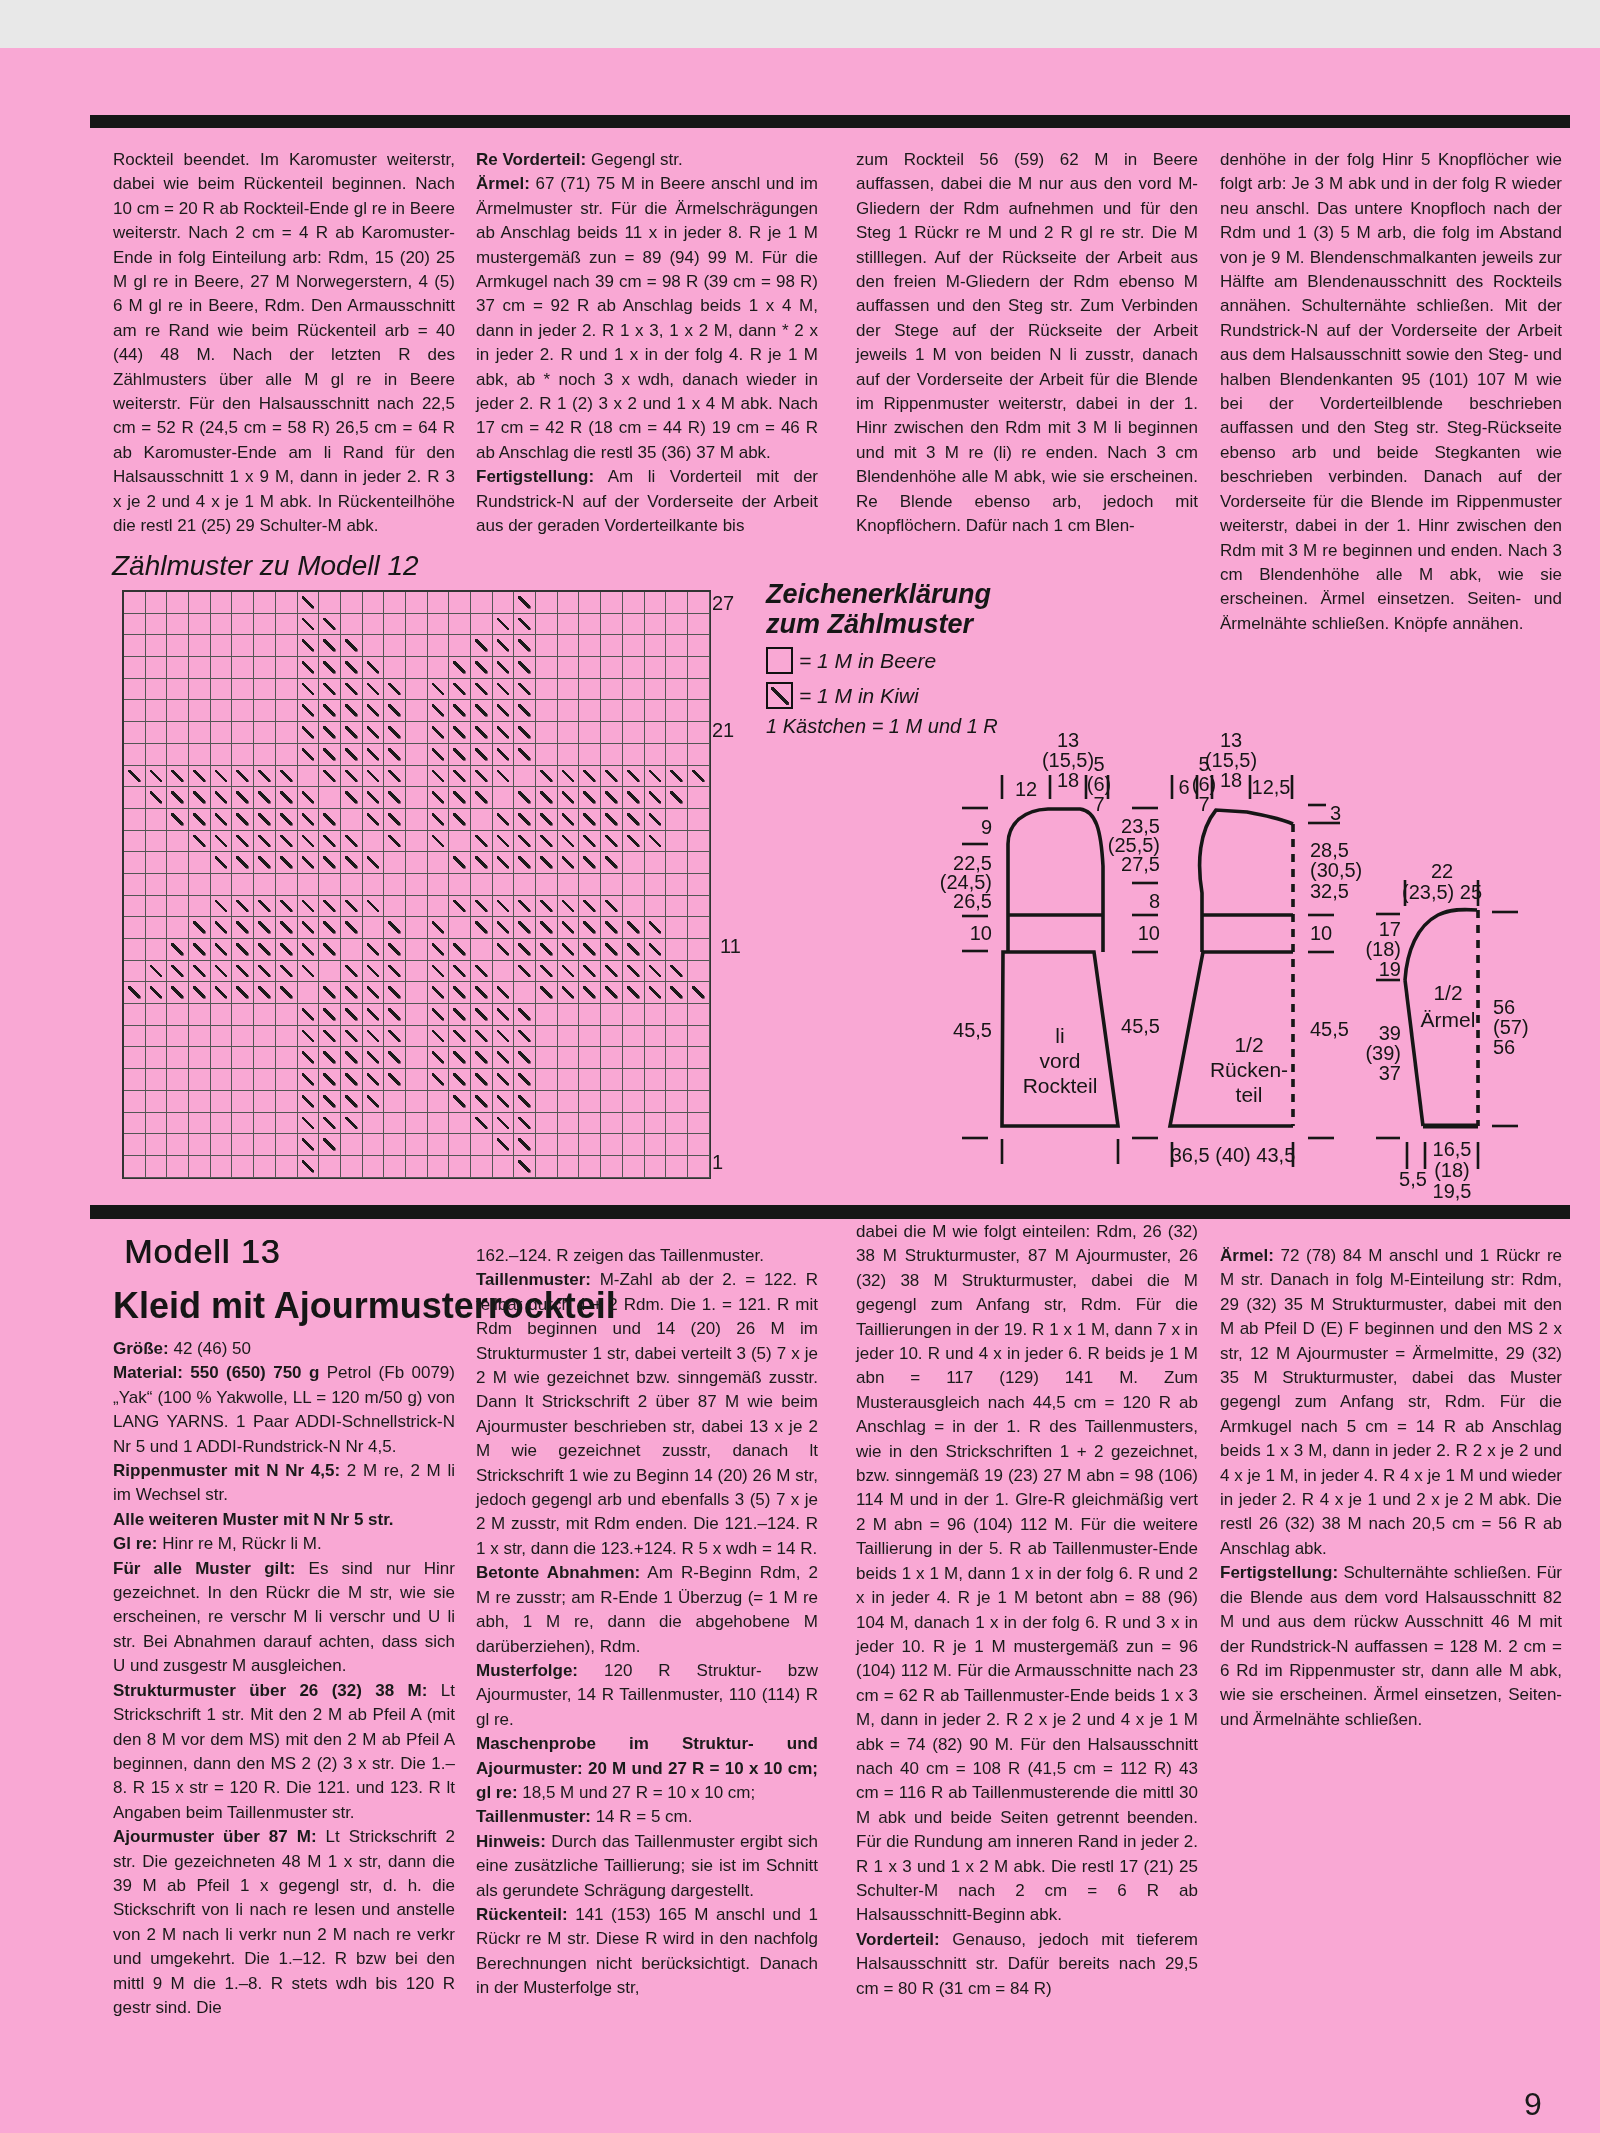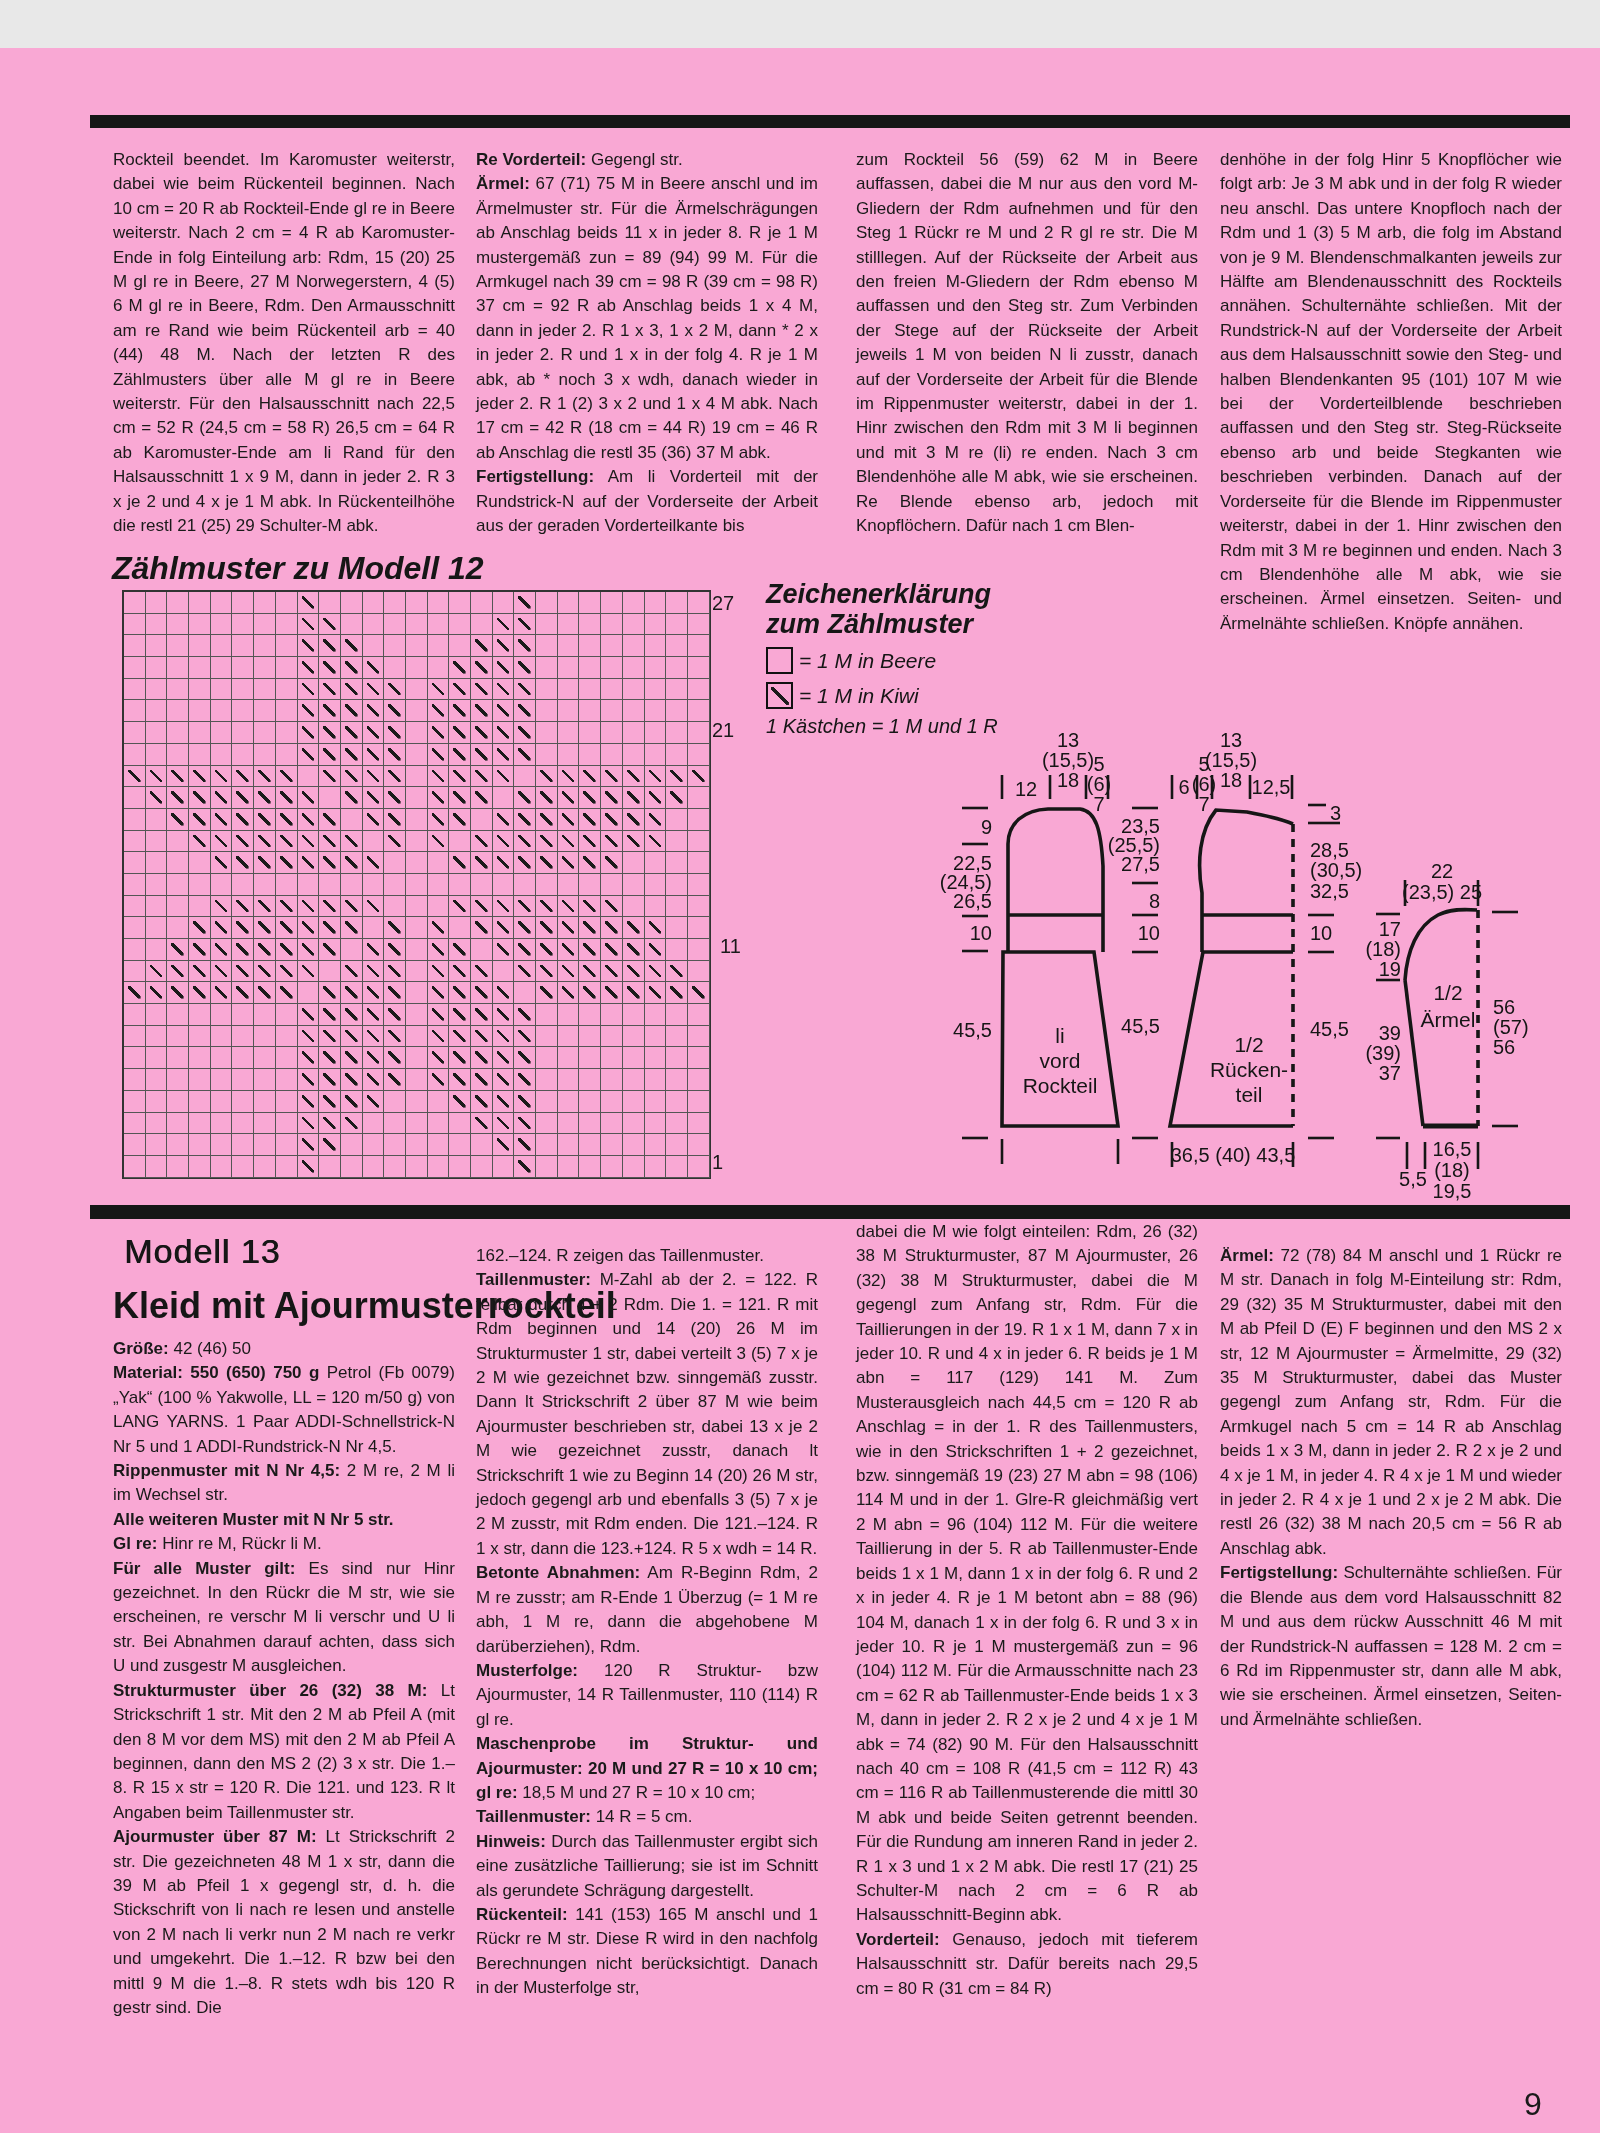--- a/index.html
+++ b/index.html
@@ -3,21 +3,21 @@
 <meta charset="utf-8">
 <style>
   html,body{margin:0;padding:0;background:#e8e8e8;}
   .page{position:relative;width:1600px;height:2133px;background:#f9a8d4;overflow:hidden;
         font-family:"Liberation Sans",sans-serif;color:#161616;margin-top:48px;}
   .rule{position:absolute;background:#161616;}
   .col{position:absolute;width:342px;font-size:17px;line-height:24.4px;text-align:justify;
        hyphens:auto;-webkit-hyphens:auto;color:#1a1a1a;}
   .col p{margin:0;}
   .col b{font-weight:700;}
-  .chart-title{position:absolute;left:112px;top:502px;font-style:italic;font-weight:700;font-size:32px;}
+  .chart-title{position:absolute;left:112px;top:502px;font-style:italic;font-weight:400;font-size:28px;}
   #chart-grid{position:absolute;left:122px;top:542px;border-top:2px solid #333;border-left:2px solid #333;
               border-right:1px solid #333;border-bottom:1px solid #333;}
   .crow{display:flex;}
   .ccell{width:21.7px;height:21.7px;box-sizing:border-box;border-right:1px solid #555;border-bottom:1px solid #555;}
   .ccell.k{background:linear-gradient(to top right,transparent 42%,#1b1b1b 42%,#1b1b1b 58%,transparent 58%);
            background-size:60% 60%;background-position:center;background-repeat:no-repeat;}
   .rowlab{position:absolute;left:712px;font-size:20px;color:#1a1a1a;}
   .legend{position:absolute;left:766px;top:531px;width:330px;}
   .legend-h{font-style:italic;font-weight:700;font-size:27px;line-height:30px;}
   .leg-item{display:flex;align-items:center;margin-top:8px;}

